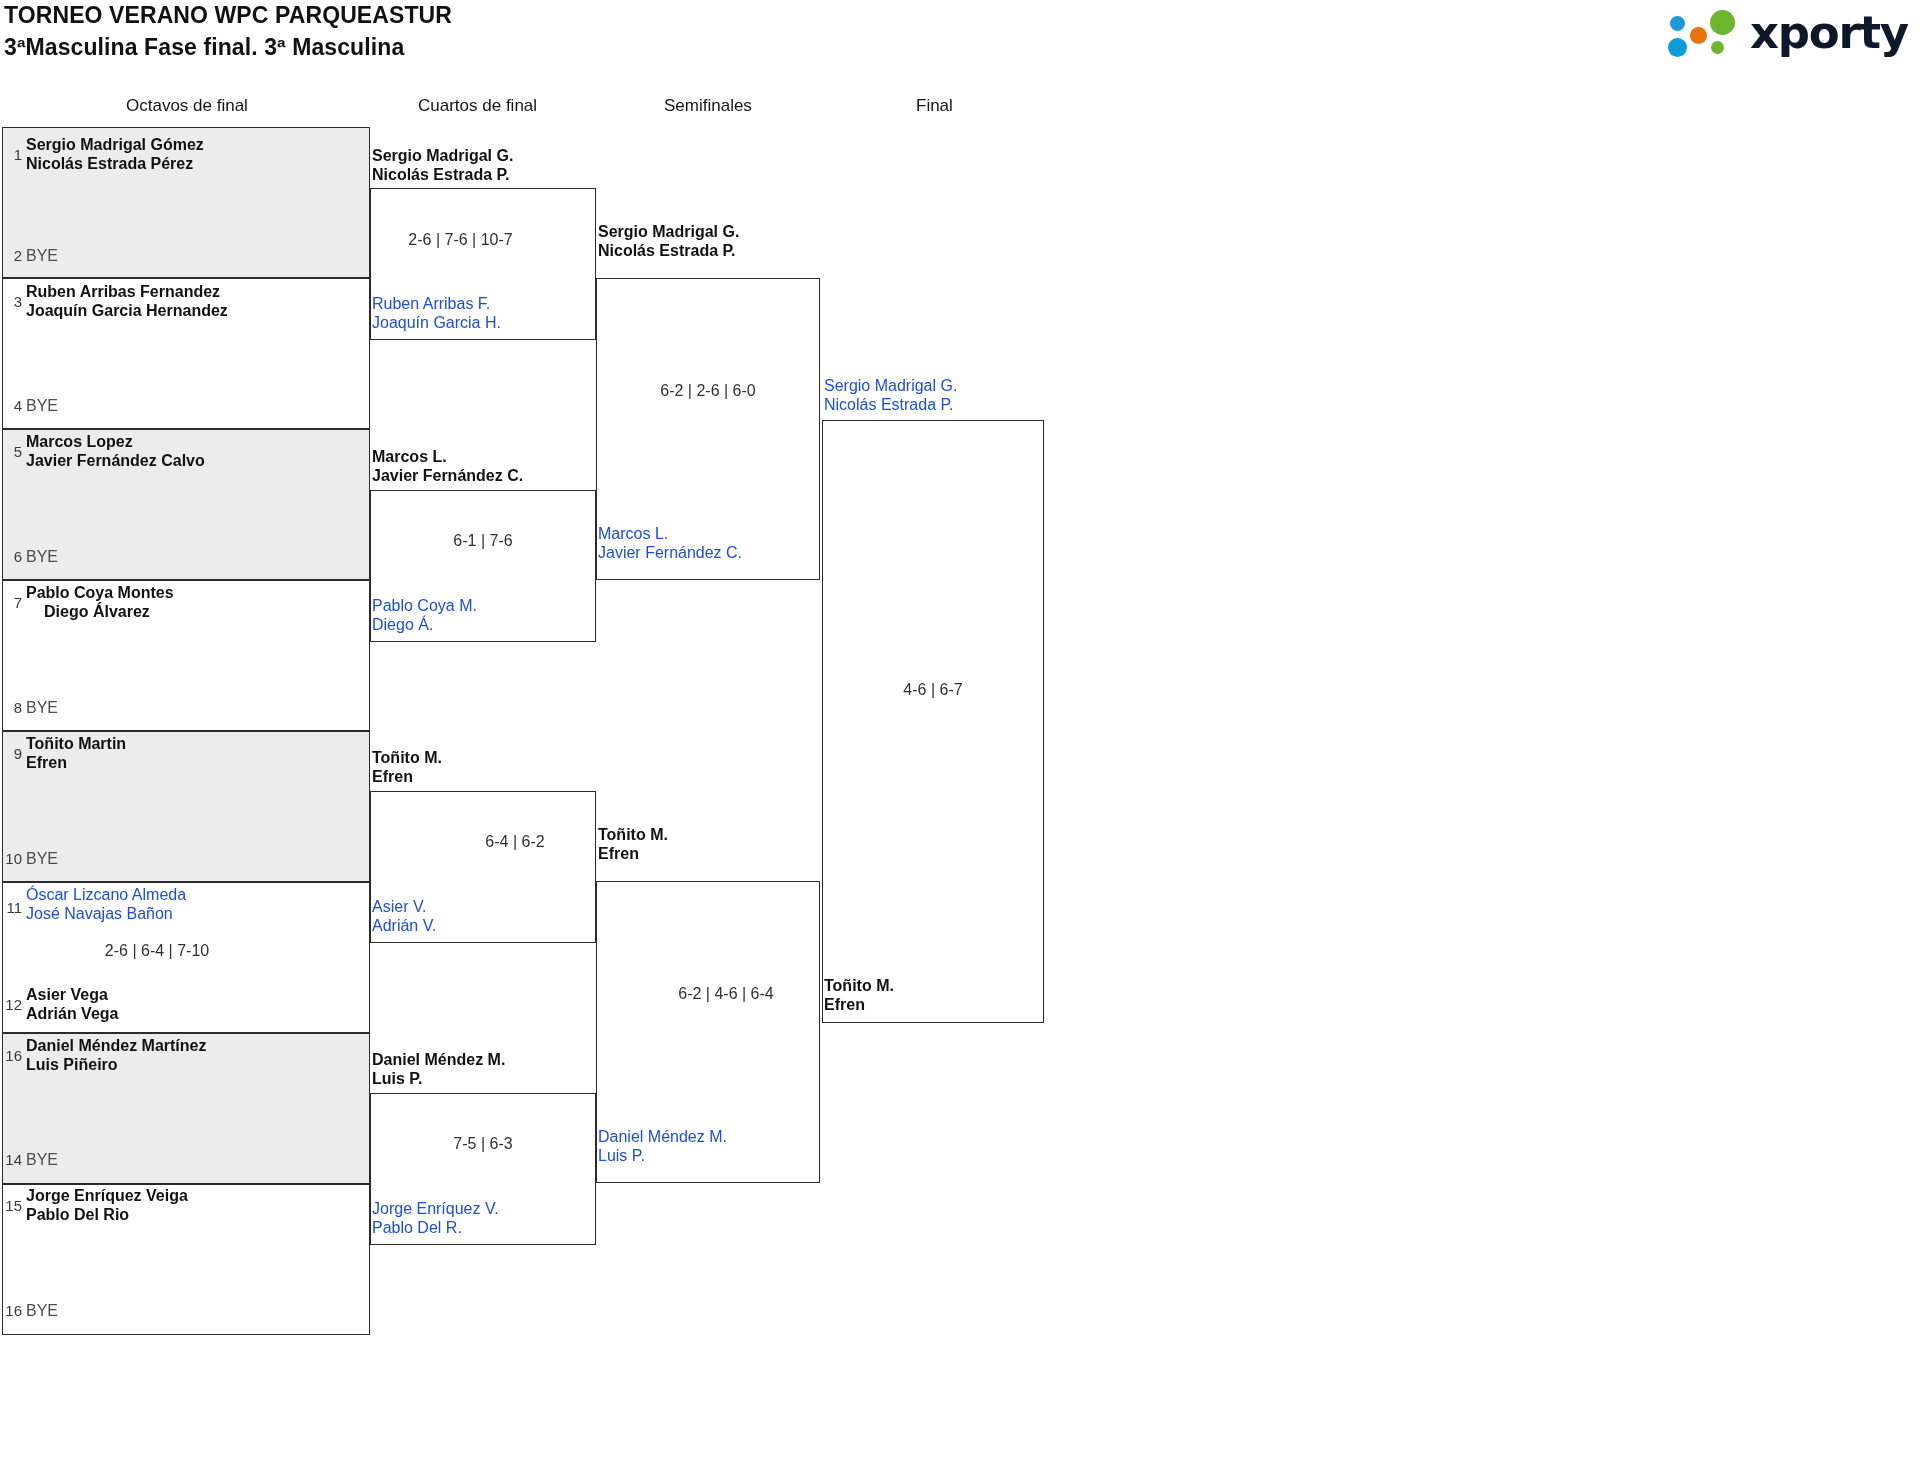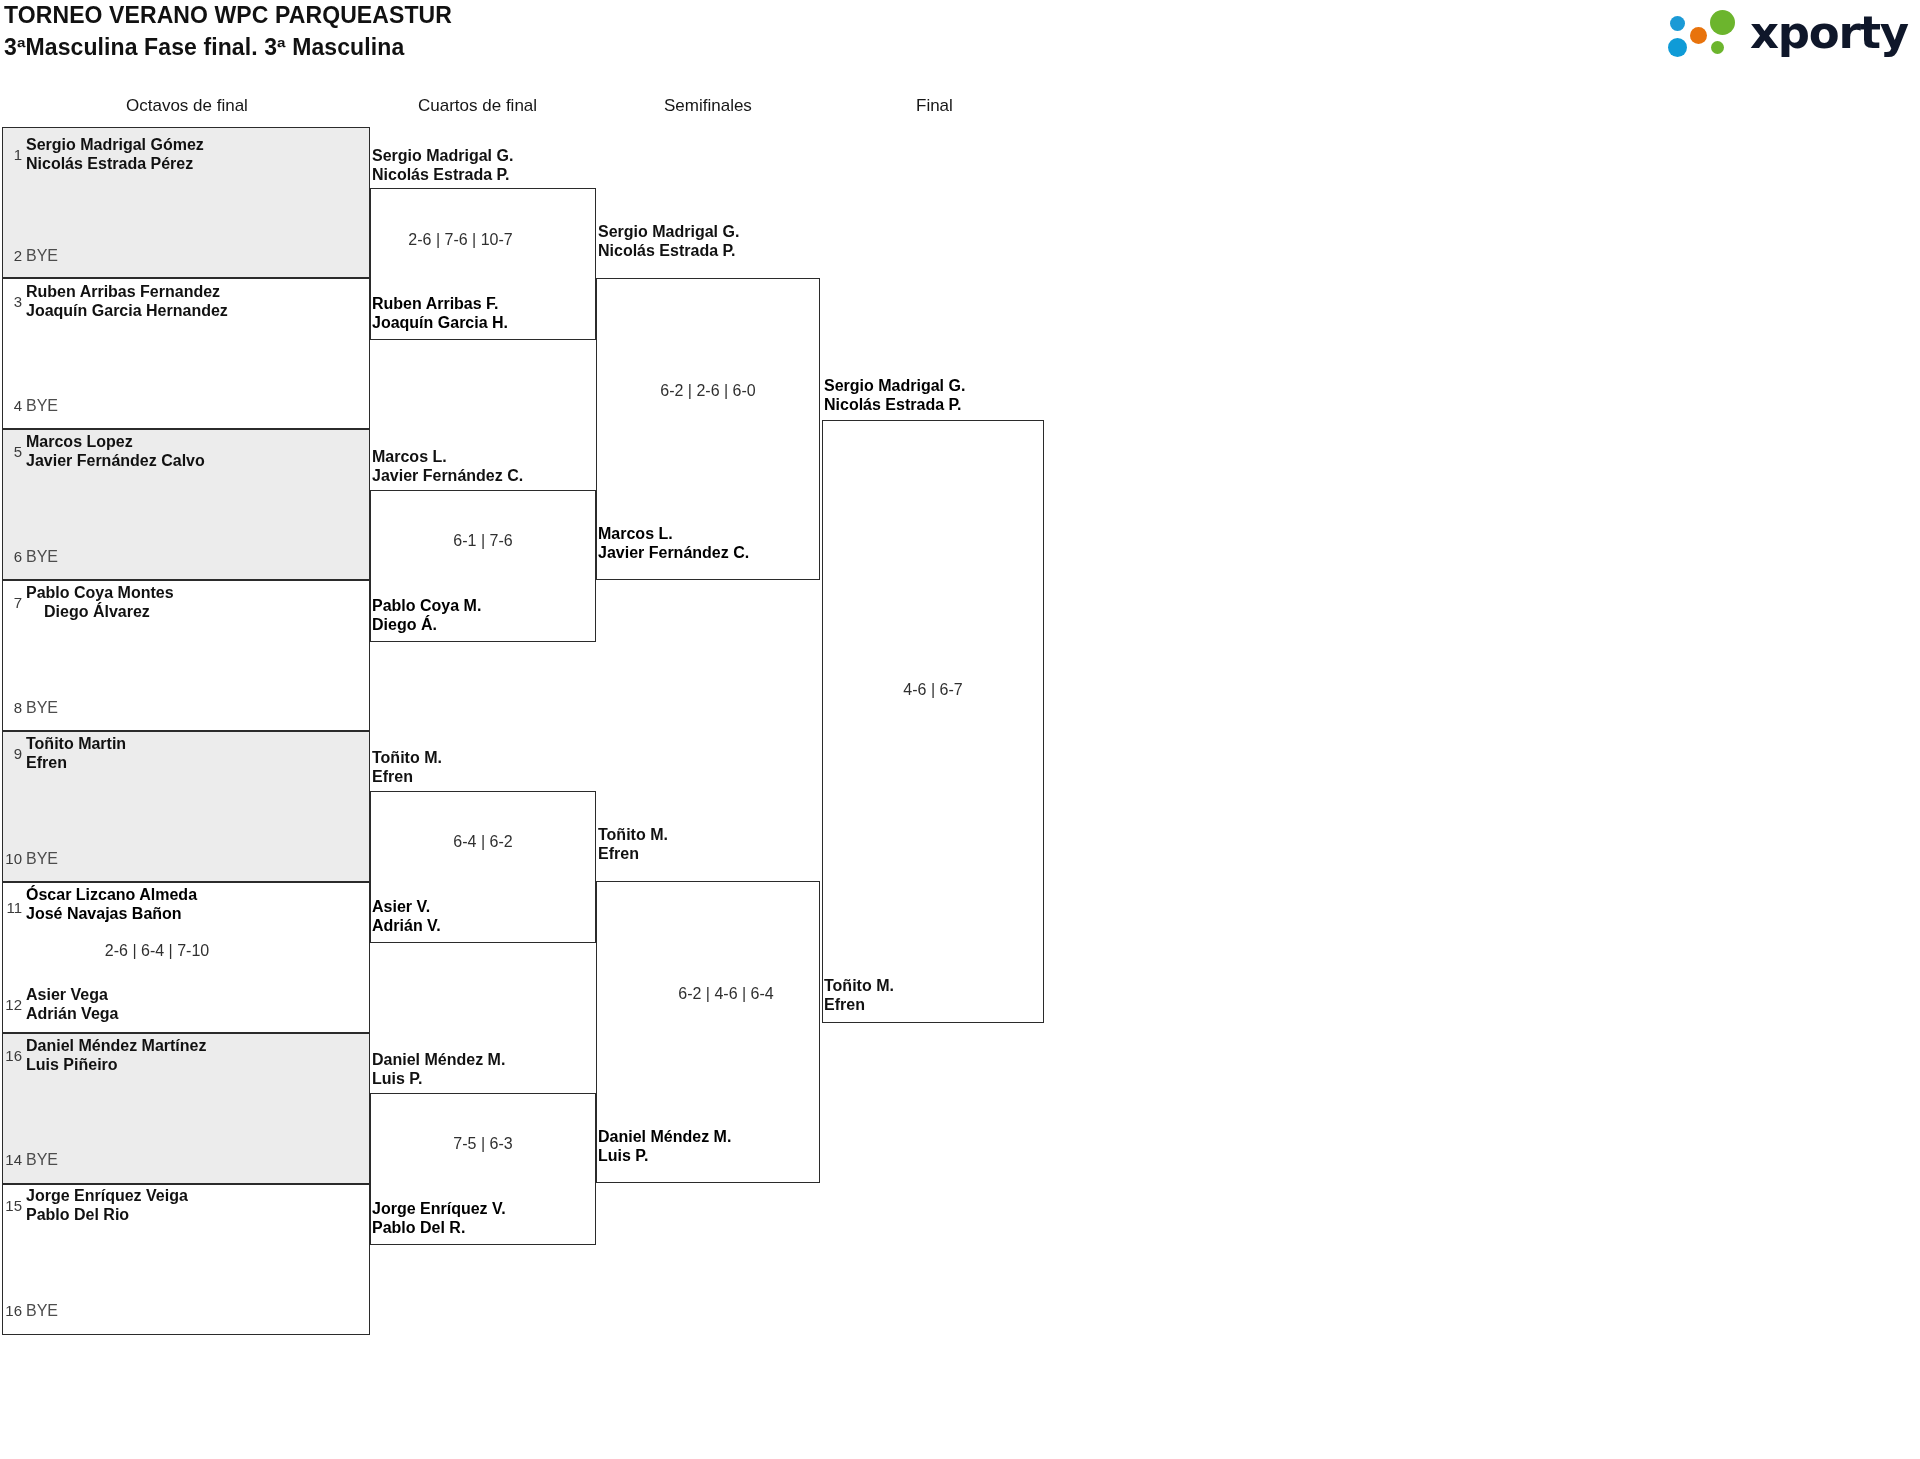--- a/index.html
+++ b/index.html
@@ -90,21 +90,21 @@
     text-align: right;
     width: 22px;
   }
   .team {
     position: absolute;
     font-size: 16px;
     line-height: 19px;
     white-space: nowrap;
   }
   .team.win  { font-weight: 700; color: #111111; }
-  .team.lose { font-weight: 700; color: #000000; }
+  .team.lose { font-weight: 400; color: #1d4ed8; }
   .team.bye  { font-weight: 400; color: #4d4d4d; font-size: 16px; }
 
   .score {
     position: absolute;
     font-size: 16px;
     color: #303030;
     white-space: nowrap;
     text-align: center;
   }
 </style>
@@ -208,21 +208,21 @@
 <div class="team win" style="left:372px; top:447px;">Marcos L.</div>
 <div class="team win" style="left:372px; top:466px;">Javier Fernández C.</div>
 <div class="box plain" style="left:370px; top:490px; width:226px; height:152px;"></div>
 <div class="score" style="left:370px; top:532px; width:226px;text-align:center;">6-1 | 7-6</div>
 <div class="team lose" style="left:372px; top:596px;">Pablo Coya M.</div>
 <div class="team lose" style="left:372px; top:615px;">Diego Á.</div>
 
 <div class="team win" style="left:372px; top:748px;">Toñito M.</div>
 <div class="team win" style="left:372px; top:767px;">Efren</div>
 <div class="box plain" style="left:370px; top:791px; width:226px; height:152px;"></div>
-<div class="score" style="left:370px; top:833px; width:226px;">6-4 | 6-2</div>
+<div class="score" style="left:370px; top:833px; width:226px;padding-left:32px;">6-4 | 6-2</div>
 <div class="team lose" style="left:372px; top:897px;">Asier V.</div>
 <div class="team lose" style="left:372px; top:916px;">Adrián V.</div>
 
 <div class="team win" style="left:372px; top:1050px;">Daniel Méndez M.</div>
 <div class="team win" style="left:372px; top:1069px;">Luis P.</div>
 <div class="box plain" style="left:370px; top:1093px; width:226px; height:152px;"></div>
 <div class="score" style="left:370px; top:1135px; width:226px;">7-5 | 6-3</div>
 <div class="team lose" style="left:372px; top:1199px;">Jorge Enríquez V.</div>
 <div class="team lose" style="left:372px; top:1218px;">Pablo Del R.</div>
 

